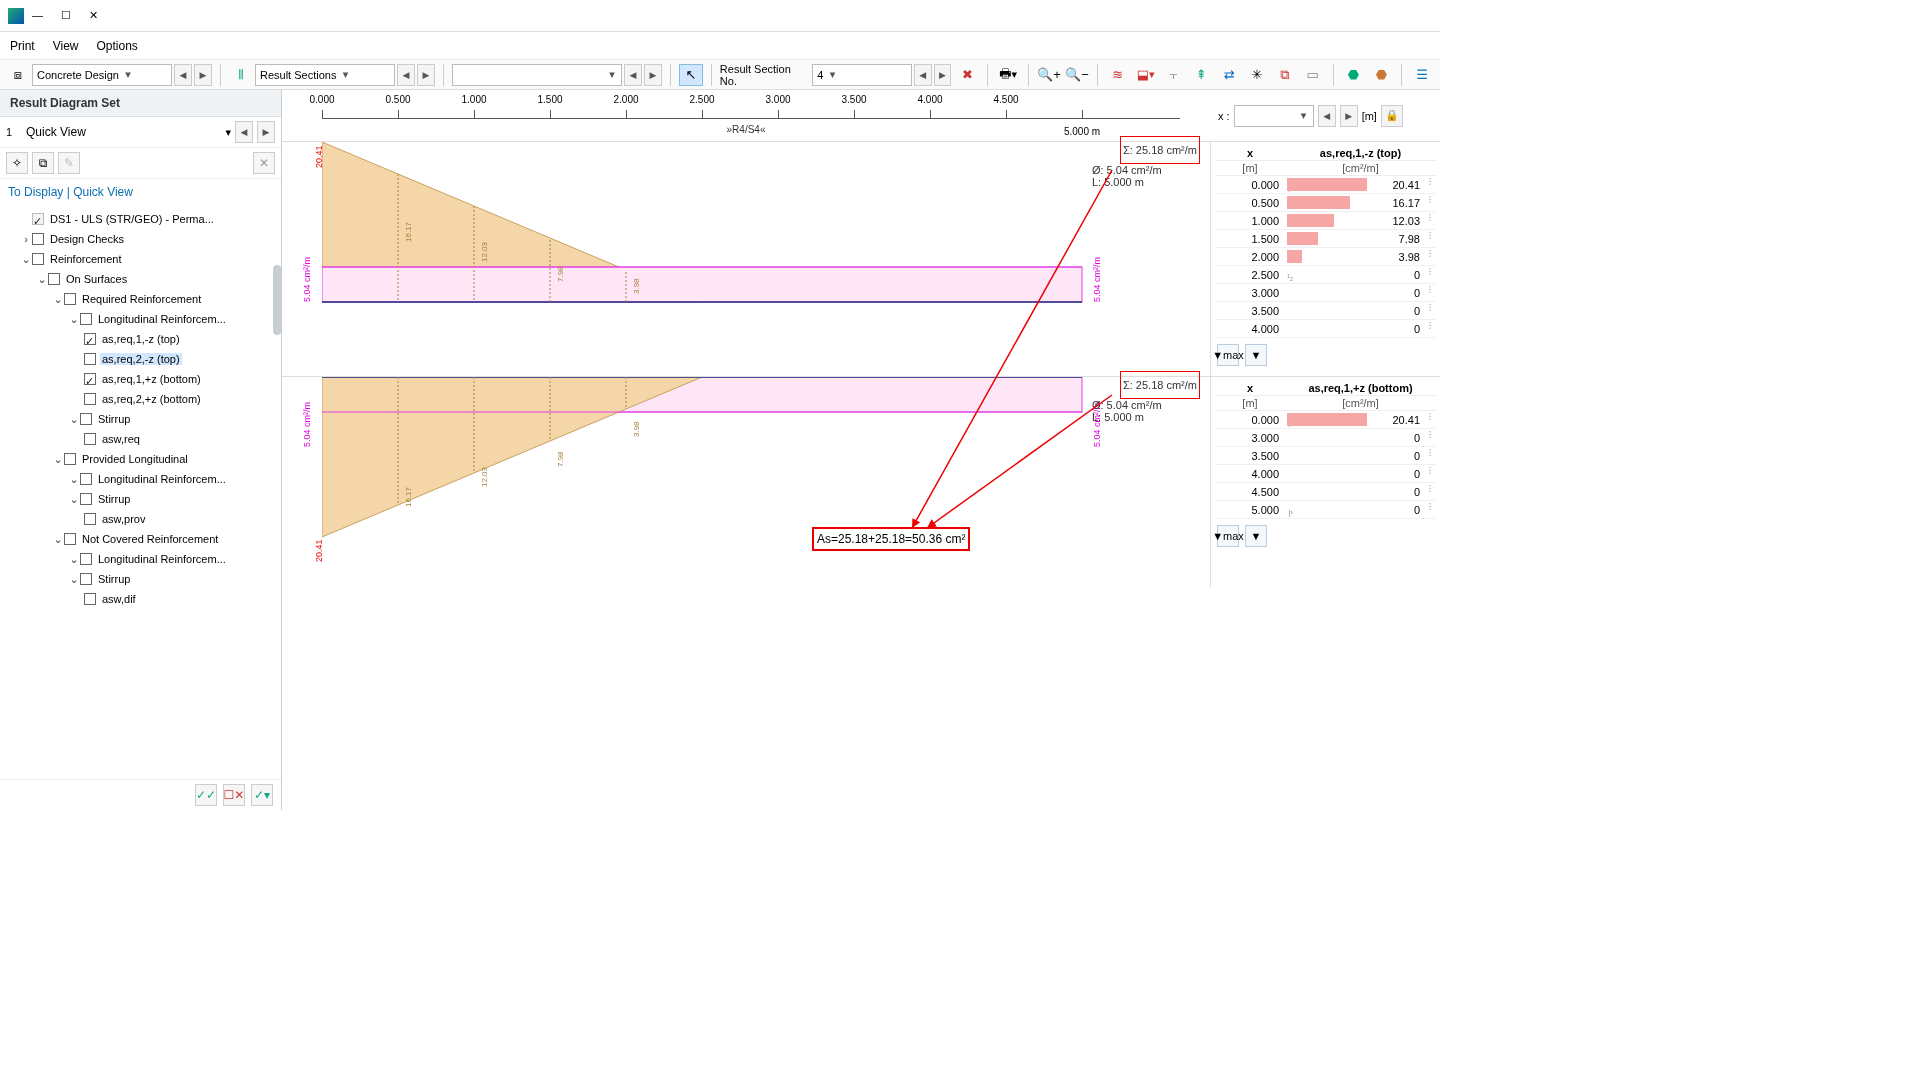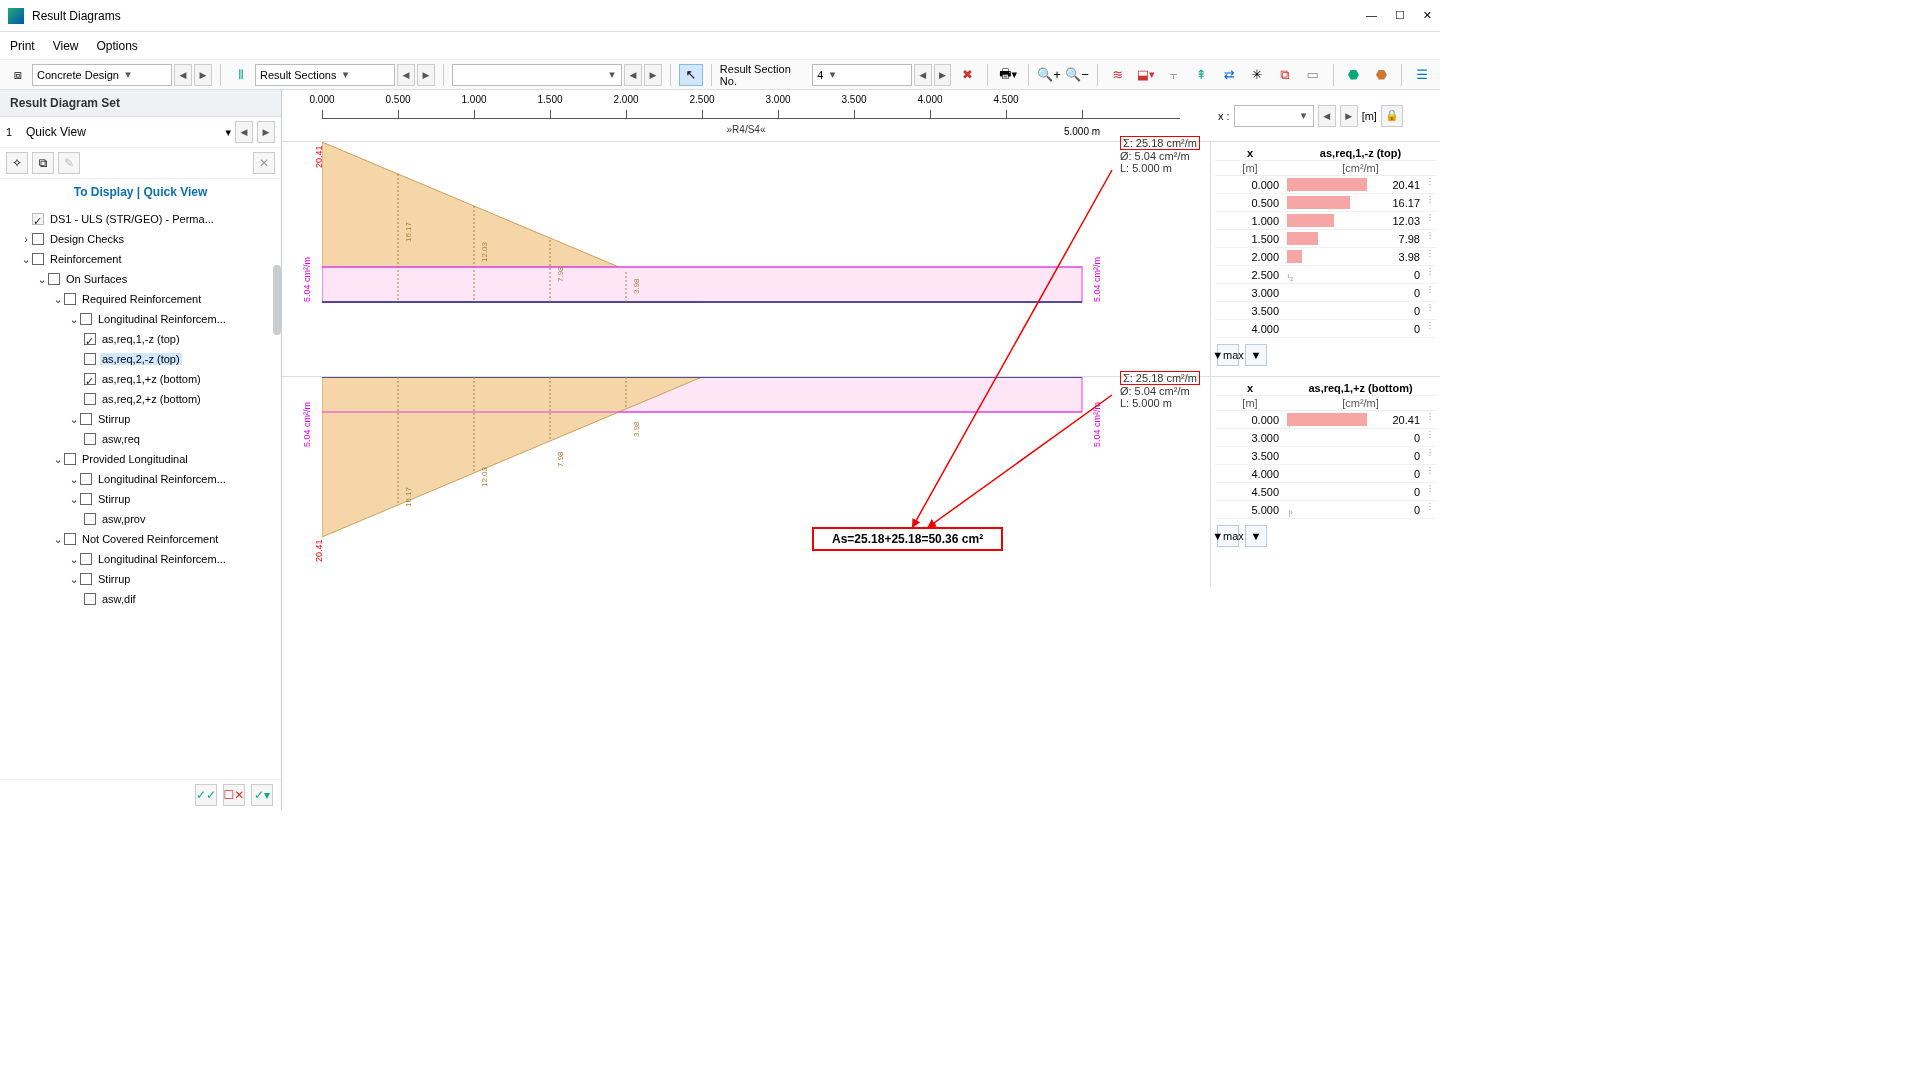--- a/index.html
+++ b/index.html
@@ -18,21 +18,21 @@
 .tb-select .chev { width: 10px; text-align: center; color: #555; }
 .tb-navbtn { width: 18px; height: 22px; display: flex; align-items: center; justify-content: center; border: 1px solid #ccc; background: #f4f4f4; font-size: 9px; color: #555; cursor: pointer; }
 .tb-icon { width: 24px; height: 22px; display: flex; align-items: center; justify-content: center; font-size: 13px; cursor: pointer; }
 .content { display: flex; height: calc(810px - 90px); }
 .sidebar { width: 282px; border-right: 1px solid #ccc; display: flex; flex-direction: column; }
 .side-hdr { padding: 6px 10px; background: #eef2f5; border-bottom: 1px solid #ddd; font-weight: 600; color: #333; font-size: 12px; }
 .side-row { display: flex; align-items: center; gap: 4px; padding: 4px 6px; border-bottom: 1px solid #eee; }
 .side-row input { flex:1; border: none; font-size: 12px; }
 .smallbtns { display: flex; gap: 4px; padding: 4px 6px; border-bottom: 1px solid #eee; }
 .smallbtn { width: 22px; height: 22px; border: 1px solid #ccc; background: #f6f6f6; display: flex; align-items: center; justify-content: center; font-size: 12px; }
-.blue-hdr { color: #0b6fb0; font-weight: 700; padding: 6px 8px; font-size: 12px; text-align: center; }
+.blue-hdr { color: #0b6fb0; font-weight: 400; padding: 6px 8px; font-size: 12px; }
 .tree { flex: 1; overflow: auto; padding: 4px 0 4px 4px; position: relative; }
 .tree-scroll-thumb { position: absolute; right: 0; top: 60px; width: 8px; height: 70px; background: #c8cdd2; border-radius: 4px; }
 .tree ul { list-style: none; padding-left: 16px; }
 .tree li { line-height: 20px; white-space: nowrap; position: relative; }
 .caret { display: inline-block; width: 12px; text-align: center; color: #444; cursor: pointer; }
 .chk { display: inline-block; width: 12px; height: 12px; border: 1px solid #666; vertical-align: -2px; margin-right: 4px; background: #fff; position: relative; }
 .chk.checked::after { content: "✓"; position: absolute; top: -3px; left: 0; font-size: 11px; color: #222; }
 .chk.disabled { border-color: #bbb; background: #f4f4f4; }
 .tree .selected { background: #d0e7ff; padding: 0 2px; }
 .tree .leaf { padding-left: 2px; }
@@ -45,22 +45,22 @@
 .ruler .axis { position: absolute; top: 28px; left: 40px; right: 30px; height: 1px; background: #555; }
 .ruler .sublabel { position: absolute; top: 34px; left: 50%; transform: translateX(-50%); font-size: 10px; color: #333; }
 .x-controls { width: 230px; display: flex; align-items: center; gap: 4px; padding: 0 8px; }
 .diagram { border-bottom: 1px solid #ddd; display: flex; }
 .diag-body { flex: 1; position: relative; }
 .diag-title { font-size: 11px; padding: 6px 10px; color: #222; }
 .diag-title .sub { font-size: 9px; vertical-align: -1px; }
 .chart { position: relative; height: 200px; margin: 0 10px 10px 40px; }
 svg { display: block; }
 .legend-box { position: absolute; font-size: 9px; line-height: 12px; color: #333; }
-.legend-box .boxed { border: 1px solid #e00; padding: 0 2px; display: inline-block; }
-.callout { position: absolute; border: 2px solid #e00; padding: 3px 18px; font-size: 12px; font-weight: 700; background: #fff; }
+.legend-box .boxed { border: 1px solid #e00; padding: 7px 2px; display: inline-block; margin-left: 28px; }
+.callout { position: absolute; border: 2px solid #e00; padding: 3px 3px; font-size: 12px; font-weight: 400; background: #fff; }
 .red-arrow { position: absolute; }
 .data-panel { width: 230px; border-left: 1px solid #ddd; padding: 4px; }
 .dp-head { display: flex; font-weight: 600; border-bottom: 1px solid #eee; padding: 1px 0; font-size: 10px; text-align: center; }
 .dp-head div:first-child { flex: 0 0 70px; }
 .dp-head div:last-child { flex: 1; }
 .dp-units { display: flex; color: #555; font-size: 9px; border-bottom: 1px solid #eee; text-align: center; padding: 1px 0; }
 .dp-units div:first-child { flex: 0 0 70px; }
 .dp-units div:last-child { flex: 1; }
 .dp-row { display: flex; border-bottom: 1px solid #f0f0f0; height: 18px; align-items: stretch; font-size: 10px; }
 .dp-row .c1 { flex: 0 0 70px; text-align: right; padding-right: 6px; line-height: 18px; position: relative; }
@@ -73,21 +73,20 @@
 .rot-label { position:absolute; transform: rotate(-90deg); transform-origin: left top; font-size: 9px; }
 .plot-red { color:#e00; }
 .plot-mag { color:#d0d; }
 .lock { width:22px; height:22px; border:1px solid #ccc; display:flex; align-items:center; justify-content:center; background:#f4f4f4; }
 </style>
 </head>
 <body>
 
 <div class="titlebar">
   <div class="app-icon"></div>
-  <div class="title">Result Diagrams</div>
   <div class="win-btns">
     <span>—</span>
     <span>☐</span>
     <span>✕</span>
   </div>
 </div>
 
 <div class="menubar">
   <span>Print</span>
   <span>View</span>

